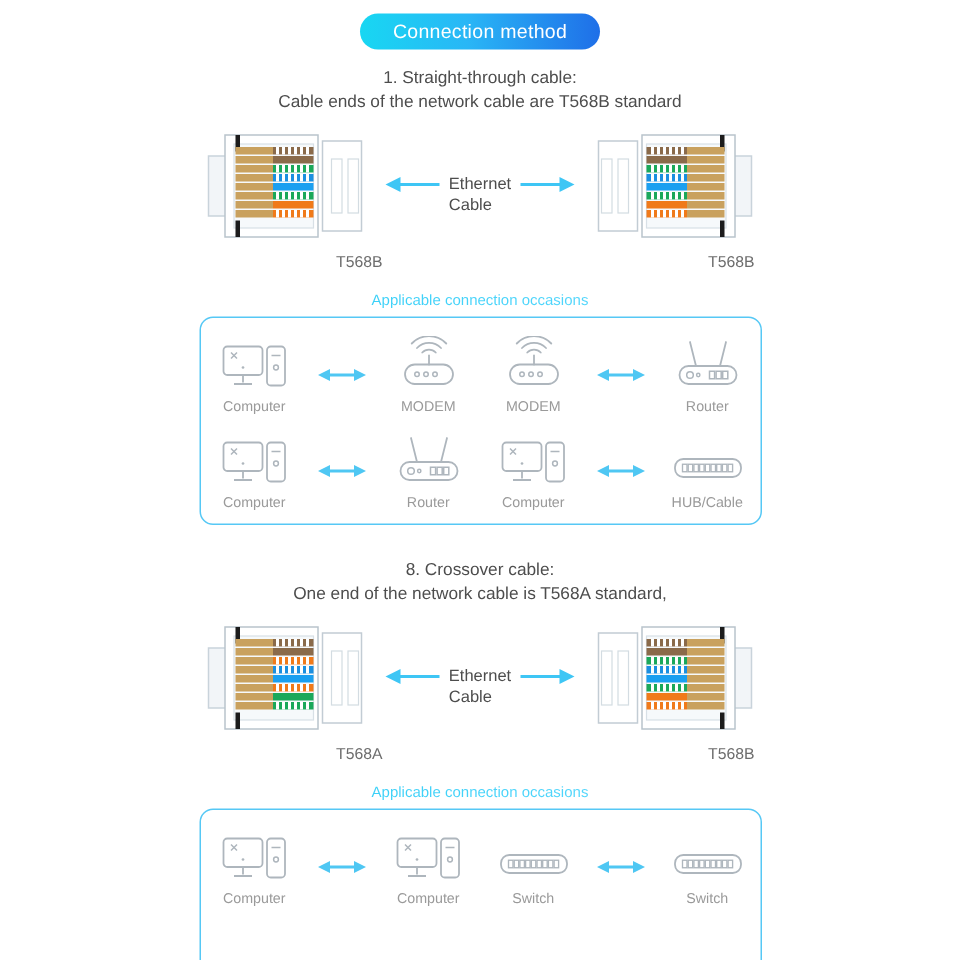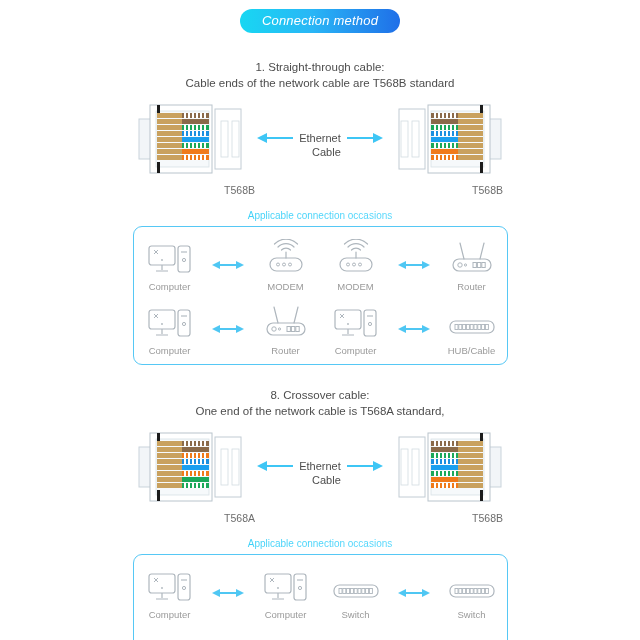--- a/index.html
+++ b/index.html
@@ -4,21 +4,21 @@
 <style>
   html,body{margin:0;padding:0;}
   body{
     width:640px;height:640px;background:#ffffff;
     font-family:"Liberation Sans","DejaVu Sans",sans-serif;
     color:#4a4a4a;overflow:hidden;position:relative;
   }
   .page{position:relative;width:640px;height:640px;}
 
   
-  .pill-wrap{width:100%;display:flex;justify-content:center;padding-top:9px;font-style:italic;}
+  .pill-wrap{width:100%;display:flex;justify-content:center;padding-top:9px;}
   .pill{
     background:linear-gradient(90deg,#18d7f2 0%,#29b6f6 45%,#1f6fe8 100%);
     color:#fff;border-radius:14px;padding:5px 22px 6px;
     font-size:13px;letter-spacing:.2px;line-height:1;
   }
 
   
   .sec-title{
     text-align:center;font-size:11.5px;color:#4d4d4d;line-height:16px;
     margin:0;padding:0;
@@ -36,21 +36,21 @@
   
   .plug{position:relative;width:118px;height:80px;}
   .plug svg{display:block;}
 
   
   .mid{
     width:130px;display:flex;flex-direction:column;align-items:center;
     padding-top:22px;
   }
   .mid .mid-arrows{display:flex;align-items:center;justify-content:center;width:130px;position:relative;}
-  .mid-text{font-size:11px;color:#4d4d4d;text-align:right;line-height:14px;}
+  .mid-text{font-size:11px;color:#4d4d4d;text-align:left;line-height:14px;}
 
   
   .occ-title{
     text-align:center;font-size:10px;
     background:linear-gradient(90deg,#16c8f0 0%,#4ad4fb 55%,#7fe2ff 100%);
     -webkit-background-clip:text;background-clip:text;color:transparent;
     margin:0;
   }
   .occ-box{
     margin:5px auto 0;width:375px;box-sizing:border-box;
@@ -68,21 +68,21 @@
 </style>
 </head>
 <body>
 
 <div class="page">
 
   <div class="pill-wrap">
     <div class="pill">Connection method</div>
   </div>
 
-  <div style="margin-top:26px;">
+  <div style="margin-top:11px;">
 
     <div class="sec-title">
       <div>1. Straight-through cable:</div>
       <div>Cable ends of the network cable are T568B standard</div>
     </div>
 
     <div class="conn-row" style="margin-top:8px;">
 
       <div class="conn-col">
         <div class="plug">

